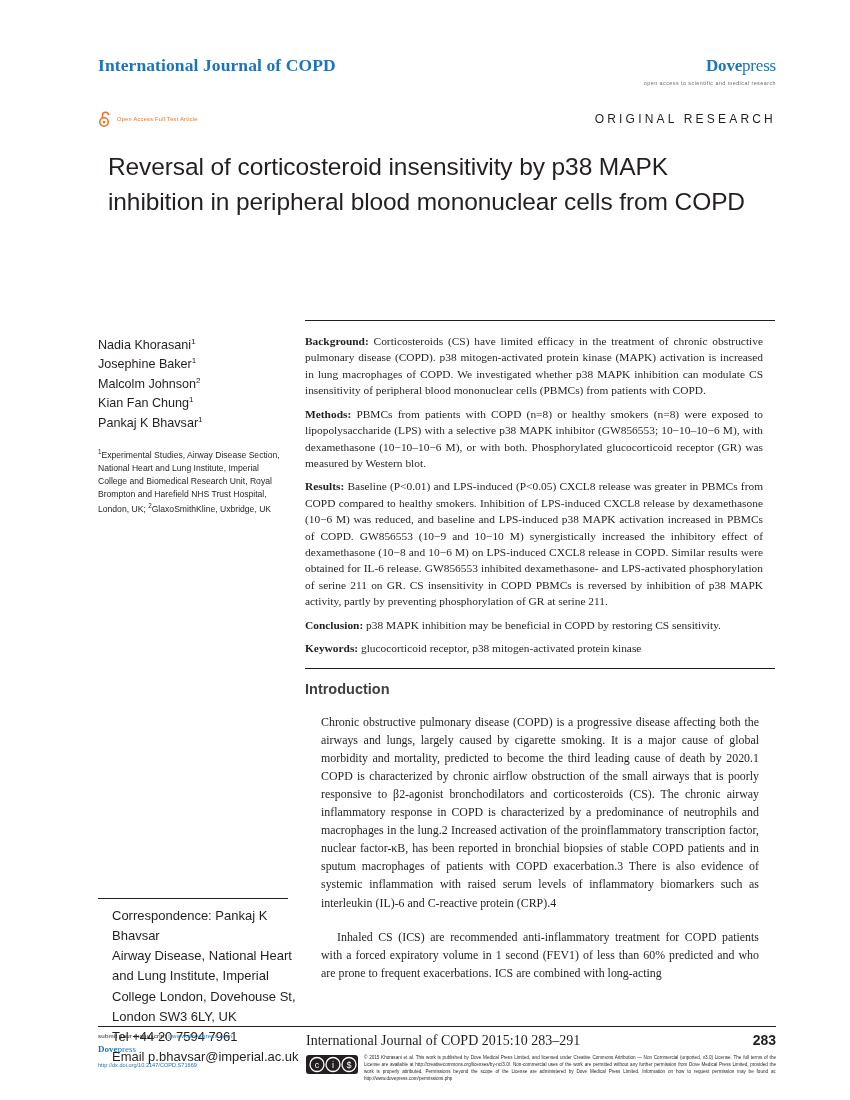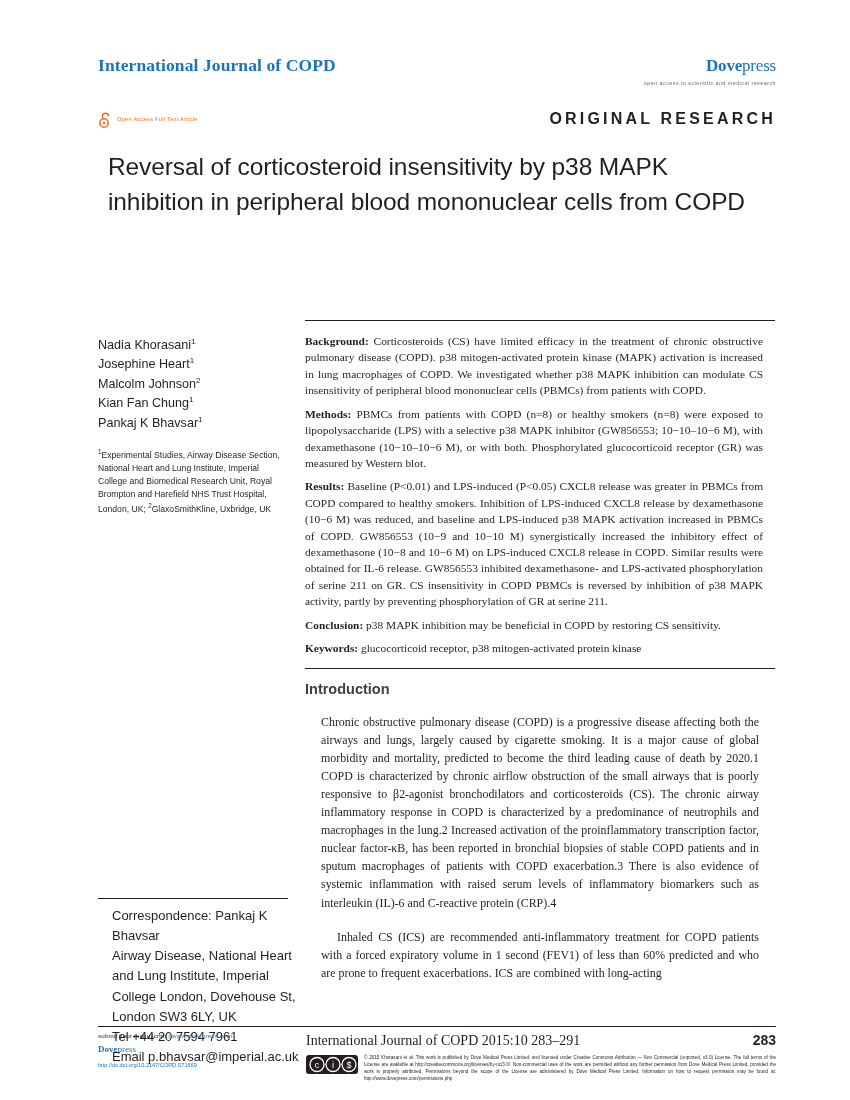--- a/index.html
+++ b/index.html
@@ -85,24 +85,23 @@
   .oa-icon svg { display: block; }
   .oa-text {
     font-family: "Liberation Sans", sans-serif;
     font-size: 5.6px;
     color: #f37021;
     letter-spacing: 0.3px;
     text-transform: none;
   }
   .article-type {
     font-family: "Liberation Sans", sans-serif;
-    font-size: 16px;
+    font-size: 12px;
     letter-spacing: 3.2px;
     color: #231f20;
-    font-weight: bold;
   }
 
   
   .title {
     position: absolute;
     left: 108px;
     top: 134px;
     width: 660px;
     font-family: "Liberation Sans", sans-serif;
     font-weight: normal;
@@ -300,21 +299,21 @@
       <span class="oa-text">Open Access Full Text Article</span>
     </div>
     <div class="article-type">ORIGINAL RESEARCH</div>
   </div>
 
   <h1 class="title">Reversal of corticosteroid insensitivity by p38 MAPK inhibition in peripheral blood mononuclear cells from COPD</h1>
 
   <div class="left-col">
     <div class="authors">
       <div><span>Nadia Khorasani</span><sup>1</sup></div>
-      <div><span>Josephine Heart</span><sup>1</sup></div>
+      <div><span>Josephine Baker</span><sup>1</sup></div>
       <div><span>Malcolm Johnson</span><sup>2</sup></div>
       <div><span>Kian Fan Chung</span><sup>1</sup></div>
       <div><span>Pankaj K Bhavsar</span><sup>1</sup></div>
     </div>
     <div class="affiliations">
       <span><sup>1</sup></span><span>Experimental Studies, Airway Disease Section, National Heart and Lung Institute, Imperial College and Biomedical Research Unit, Royal Brompton and Harefield NHS Trust Hospital, London, UK;</span>
       <span><sup>2</sup></span><span>GlaxoSmithKline, Uxbridge, UK</span>
     </div>
   </div>
 

